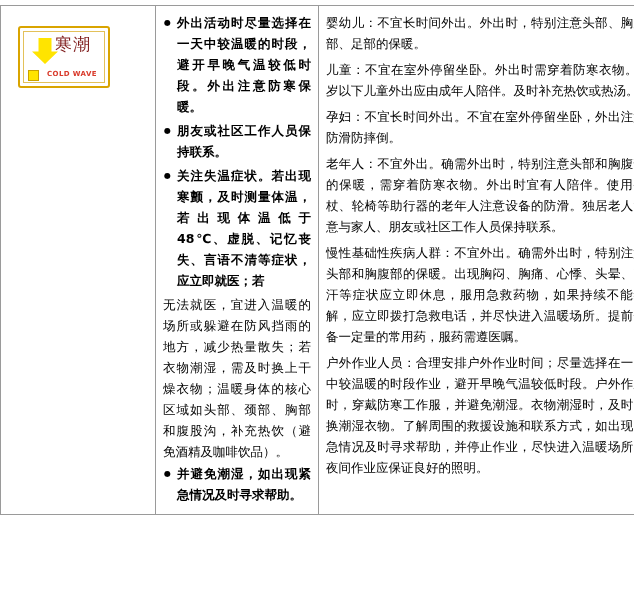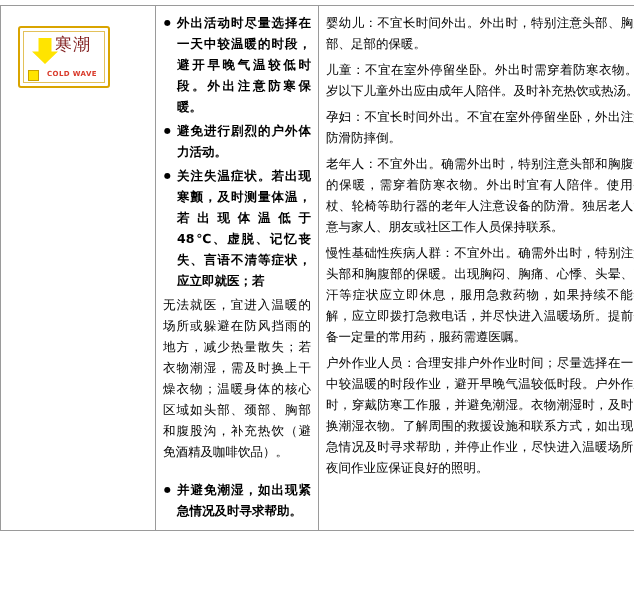--- a/index.html
+++ b/index.html
@@ -113,21 +113,21 @@
   }
   .bullet-list li::before {
     content: "\25CF";
     position: absolute;
     left: 1px;
     top: 0;
     font-size: 8px;
     line-height: 21px;
   }
   .plain-p {
-    margin: 0 0 17px 0;
+    margin: 0 0 1px 0;
     font-size: 12.5px;
     line-height: 21px;
     text-align: justify;
     text-justify: inter-ideograph;
   }
   .right-p {
     margin: 0 0 5px 0;
     font-size: 12.5px;
     line-height: 21px;
     text-align: justify;
@@ -151,21 +151,21 @@
             <span class="sq"></span>
             <span class="en">COLD WAVE</span>
           </div>
         </div>
       </div>
     </td>
 
     <td class="col-mid">
       <ul class="bullet-list">
         <li>外出活动时尽量选择在一天中较温暖的时段，避开早晚气温较低时段。外出注意防寒保暖。</li>
-        <li>避免进行剧烈的户外体力活动。</li>
+        <li>朋友或社区工作人员保持联系。</li>
         <li>关注失温症状。若出现寒颤，及时测量体温，若出现体温低于 48℃、虚脱、记忆丧失、言语不清等症状，应立即就医；若</li>
       </ul>
       <p class="plain-p">无法就医，宜进入温暖的场所或躲避在防风挡雨的地方，减少热量散失；若衣物潮湿，需及时换上干燥衣物；温暖身体的核心区域如头部、颈部、胸部和腹股沟，补充热饮（避免酒精及咖啡饮品）。</p>
       <ul class="bullet-list">
         <li>并避免潮湿，如出现紧急情况及时寻求帮助。</li>
       </ul>
     </td>
 
     <td class="col-right">
       <p class="right-p">婴幼儿：不宜长时间外出。外出时，特别注意头部、胸腹部、足部的保暖。</p>

